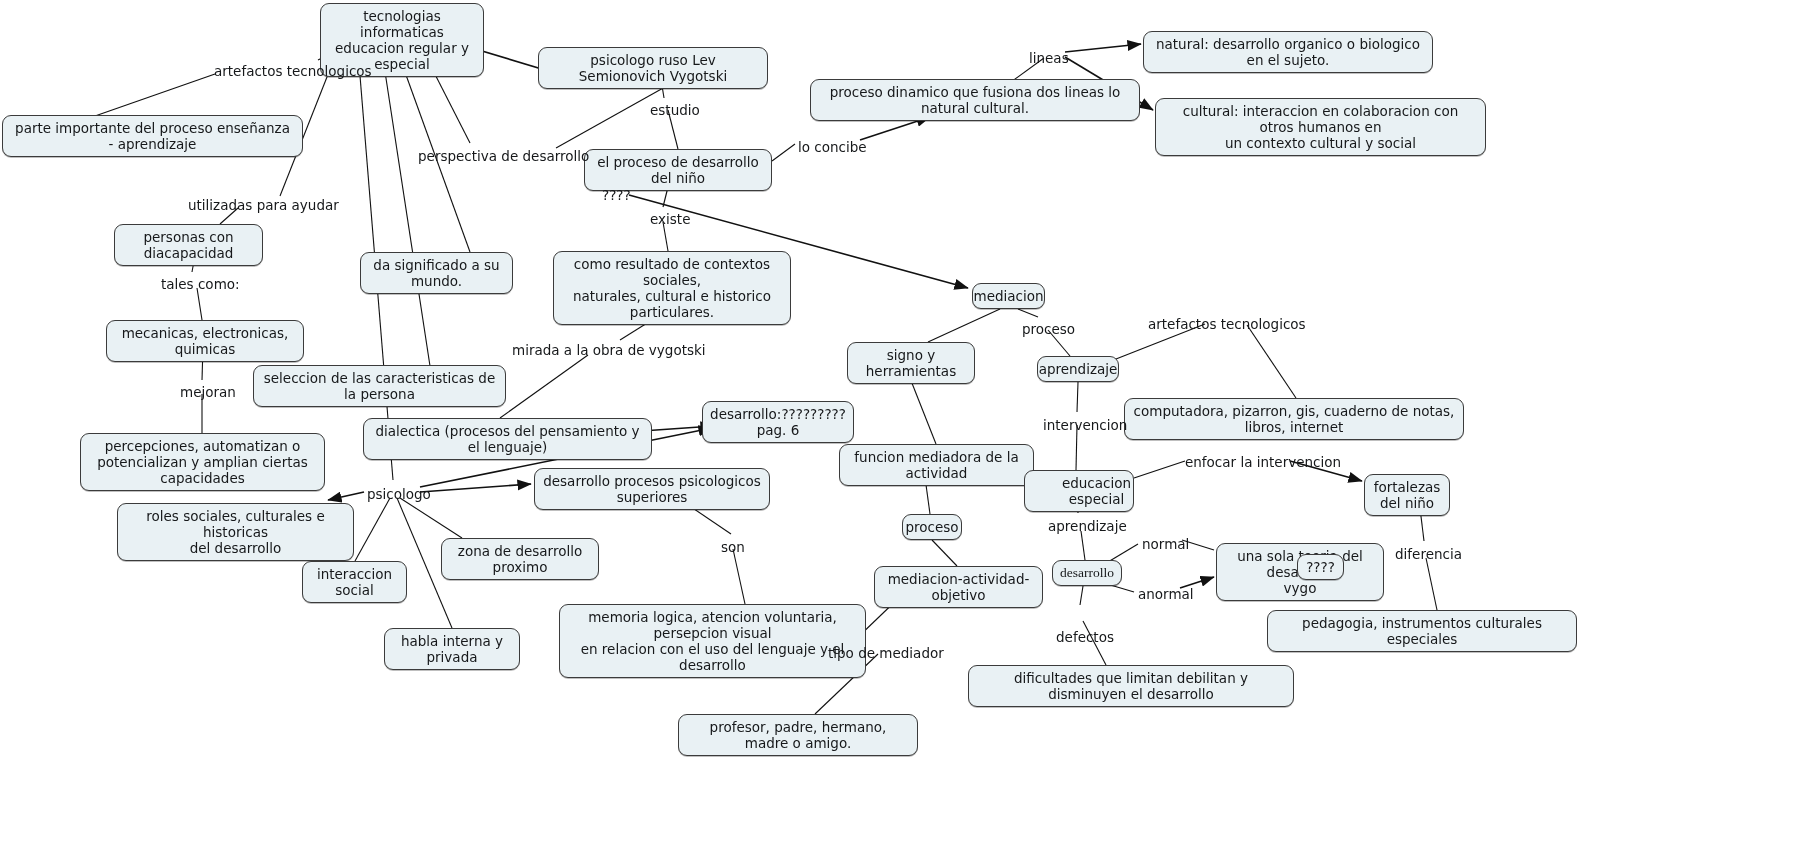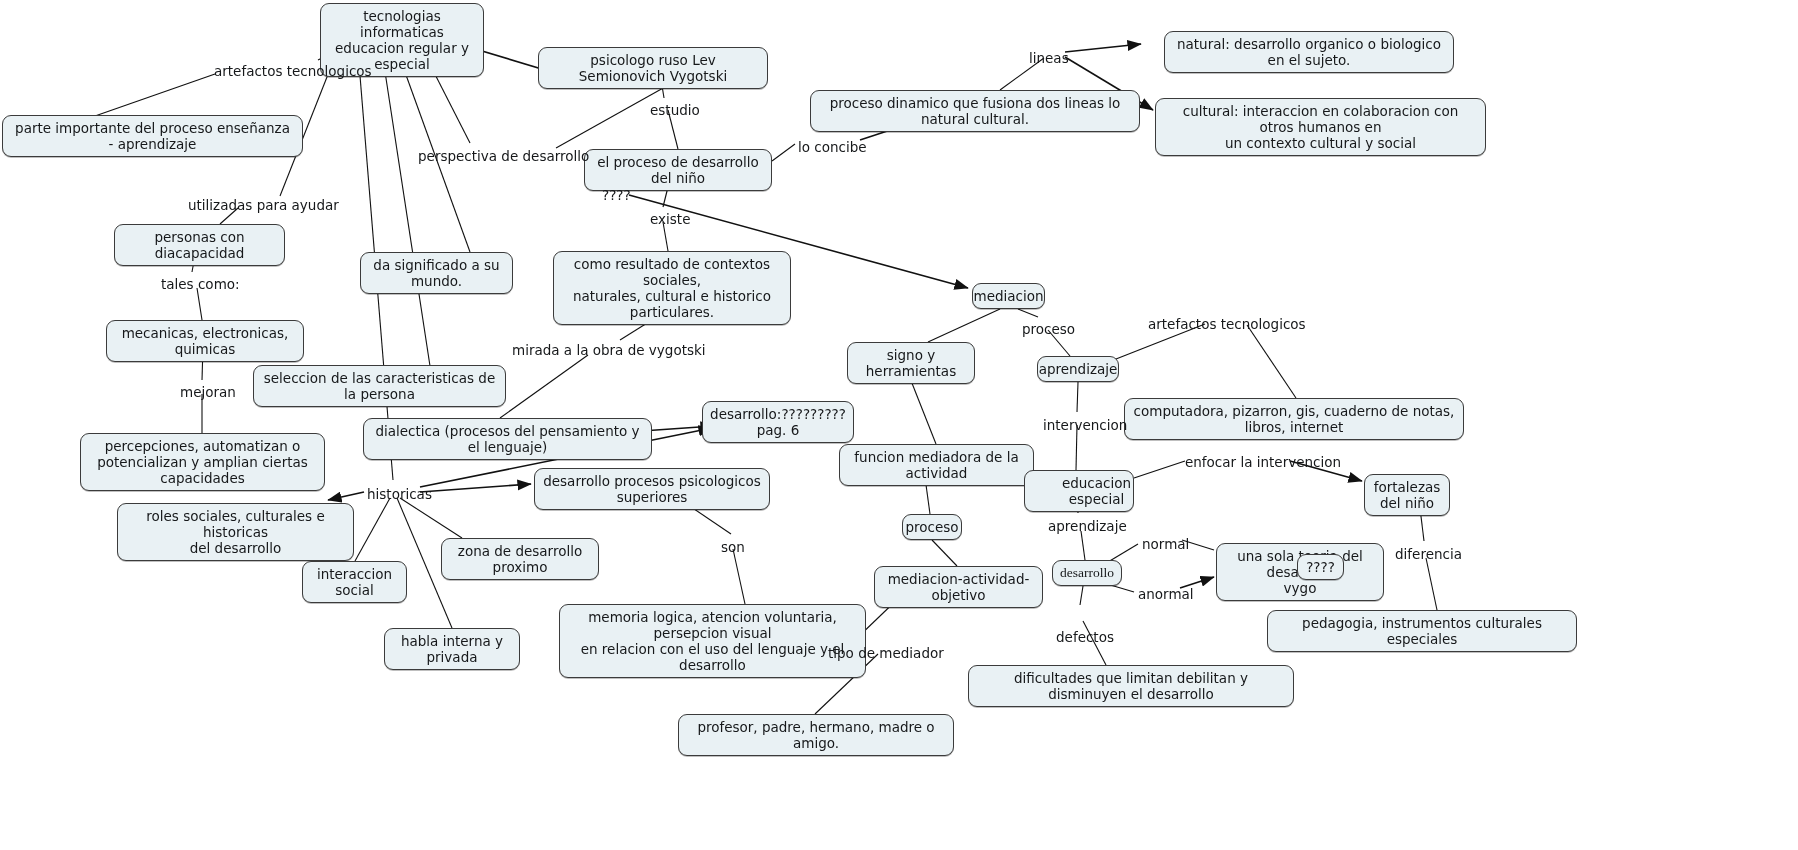--- a/index.html
+++ b/index.html
@@ -119,67 +119,67 @@
         <line x1="1083" y1="586" x2="1080" y2="605" stroke="#111111" stroke-width="1.1"></line>
         <line x1="1083" y1="621" x2="1106" y2="665" stroke="#111111" stroke-width="1.1"></line>
         <line x1="1419" y1="500" x2="1424" y2="541" stroke="#111111" stroke-width="1.1"></line>
         <line x1="1426" y1="558" x2="1437" y2="610" stroke="#111111" stroke-width="1.1"></line>
       </g>
   </svg>
   <div id="nodes-layer">
       <div class="node" style="left: 320px; top: 3px; width: 164px; min-height: 36px;">tecnologias  informaticas
 educacion regular y especial</div>
       <div class="node" style="left: 2px; top: 115px; width: 301px; min-height: 26px;">parte importante del proceso enseñanza - aprendizaje</div>
-      <div class="node" style="left: 114px; top: 224px; width: 171px; min-height: 26px;">personas con diacapacidad</div>
+      <div class="node" style="left: 114px; top: 224px; width: 149px; min-height: 26px;">personas con diacapacidad</div>
       <div class="node" style="left: 106px; top: 320px; width: 198px; min-height: 26px;">mecanicas, electronicas, quimicas</div>
       <div class="node" style="left: 80px; top: 433px; width: 245px; min-height: 38px;">percepciones, automatizan o
 potencializan y amplian ciertas capacidades</div>
       <div class="node" style="left: 117px; top: 503px; width: 237px; min-height: 38px; text-align: center;">roles sociales, culturales e historicas
 del desarrollo</div>
       <div class="node" style="left: 302px; top: 561px; width: 105px; min-height: 26px;">interaccion social</div>
       <div class="node" style="left: 384px; top: 628px; width: 136px; min-height: 26px;">habla interna y privada</div>
       <div class="node" style="left: 434px; top: 538px; width: 158px; min-height: 26px; margin-left: 7px;">zona de desarrollo proximo</div>
       <div class="node" style="left: 360px; top: 252px; width: 153px; min-height: 26px;">da significado a su mundo.</div>
       <div class="node" style="left: 253px; top: 365px; width: 253px; min-height: 26px;">seleccion de las caracteristicas de la persona</div>
       <div class="node" style="left: 363px; top: 418px; width: 289px; min-height: 26px;">dialectica (procesos del pensamiento y el lenguaje)</div>
       <div class="node" style="left: 534px; top: 468px; width: 236px; min-height: 26px;">desarrollo procesos psicologicos superiores</div>
       <div class="node" style="left: 559px; top: 604px; width: 307px; min-height: 38px;">memoria logica, atencion voluntaria, persepcion visual
 en relacion con el uso del lenguaje y el desarrollo</div>
       <div class="node" style="left: 538px; top: 47px; width: 230px; min-height: 26px;">psicologo ruso Lev Semionovich Vygotski</div>
       <div class="node" style="left: 584px; top: 149px; width: 188px; min-height: 26px;">el proceso de desarrollo del niño</div>
       <div class="node" style="left: 553px; top: 251px; width: 238px; min-height: 38px;">como resultado de contextos sociales,
 naturales, cultural e historico particulares.</div>
-      <div class="node" style="left: 810px; top: 90px; width: 330px; min-height: 26px;">proceso dinamico que fusiona dos lineas lo natural cultural.</div>
-      <div class="node" style="left: 1143px; top: 31px; width: 290px; min-height: 26px; margin-left: 21px;">natural: desarrollo organico o biologico en el sujeto.</div>
+      <div class="node" style="left: 810px; top: 79px; width: 330px; min-height: 26px;">proceso dinamico que fusiona dos lineas lo natural cultural.</div>
+      <div class="node" style="left: 1143px; top: 31px; width: 290px; min-height: 26px;">natural: desarrollo organico o biologico en el sujeto.</div>
       <div class="node" style="left: 1155px; top: 98px; width: 331px; min-height: 40px;">cultural: interaccion en colaboracion con otros humanos en
 un contexto cultural y social</div>
       <div class="node" style="left: 972px; top: 283px; width: 73px; min-height: 26px;">mediacion</div>
       <div class="node" style="left: 847px; top: 342px; width: 128px; min-height: 26px;">signo y herramientas</div>
       <div class="node" style="left: 1037px; top: 356px; width: 82px; min-height: 26px;">aprendizaje</div>
       <div class="node" style="left: 1124px; top: 398px; width: 340px; min-height: 26px;">computadora, pizarron, gis, cuaderno de notas, libros, internet</div>
       <div class="node" style="left: 702px; top: 401px; width: 152px; min-height: 26px;">desarrollo:?????????pag. 6</div>
       <div class="node" style="left: 839px; top: 444px; width: 195px; min-height: 26px;">funcion mediadora de la actividad</div>
       <div class="node" style="left: 1024px; top: 470px; width: 110px; min-height: 26px; padding-left: 43px;">educacion especial</div>
       <div class="node" style="left: 1364px; top: 474px; width: 86px; min-height: 26px;">fortalezas del niño</div>
       <div class="node" style="left: 902px; top: 514px; width: 60px; min-height: 26px;">proceso</div>
       <div class="node" style="left: 874px; top: 566px; width: 169px; min-height: 26px;">mediacion-actividad-objetivo</div>
       <div class="node" style="left: 1052px; top: 560px; width: 70px; min-height: 26px; font-family: Liberation Serif, serif;">desarrollo</div>
       <div class="node" style="left: 1216px; top: 543px; width: 168px; min-height: 38px;">una sola teoria del desarrollo
 vygo</div>
       <div class="node" style="left: 1297px; top: 554px; width: 47px; min-height: 26px;">????</div>
       <div class="node" style="left: 1267px; top: 610px; width: 310px; min-height: 26px;">pedagogia, instrumentos culturales especiales</div>
       <div class="node" style="left: 968px; top: 665px; width: 326px; min-height: 26px;">dificultades que limitan debilitan y disminuyen el desarrollo</div>
-      <div class="node" style="left: 678px; top: 714px; width: 276px; min-height: 26px;">profesor, padre, hermano, madre o amigo.</div>
+      <div class="node" style="left: 678px; top: 714px; width: 240px; min-height: 26px;">profesor, padre, hermano, madre o amigo.</div>
     </div>
   <div id="labels-layer">
       <div class="linklabel" style="left: 214px; top: 64px;">artefactos tecnologicos</div>
       <div class="linklabel" style="left: 188px; top: 198px;">utilizadas para ayudar</div>
       <div class="linklabel" style="left: 161px; top: 277px;">tales como:</div>
       <div class="linklabel" style="left: 180px; top: 385px;">mejoran</div>
-      <div class="linklabel" style="left: 367px; top: 487px;">historicas</div>
+      <div class="linklabel" style="left: 367px; top: 487px;">psicologo</div>
       <div class="linklabel" style="left: 721px; top: 540px;">son</div>
       <div class="linklabel" style="left: 418px; top: 149px;">perspectiva de desarrollo</div>
       <div class="linklabel" style="left: 512px; top: 343px;">mirada a la obra de vygotski</div>
       <div class="linklabel" style="left: 650px; top: 103px;">estudio</div>
       <div class="linklabel" style="left: 602px; top: 188px;">????</div>
       <div class="linklabel" style="left: 650px; top: 212px;">existe</div>
       <div class="linklabel" style="left: 798px; top: 140px;">lo concibe</div>
       <div class="linklabel" style="left: 1029px; top: 51px;">lineas</div>
       <div class="linklabel" style="left: 1022px; top: 322px;">proceso</div>
       <div class="linklabel" style="left: 1148px; top: 317px;">artefactos tecnologicos</div>

